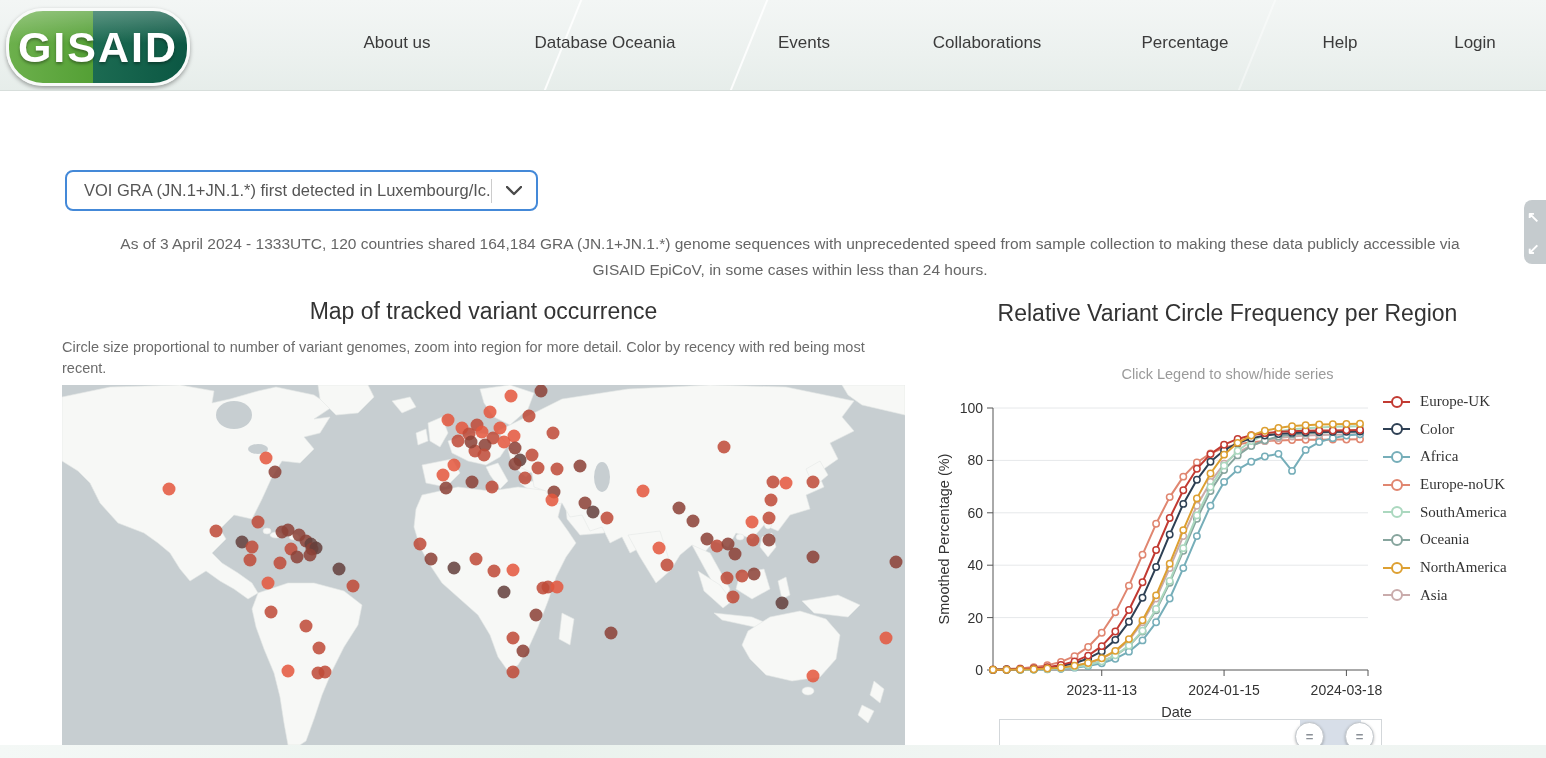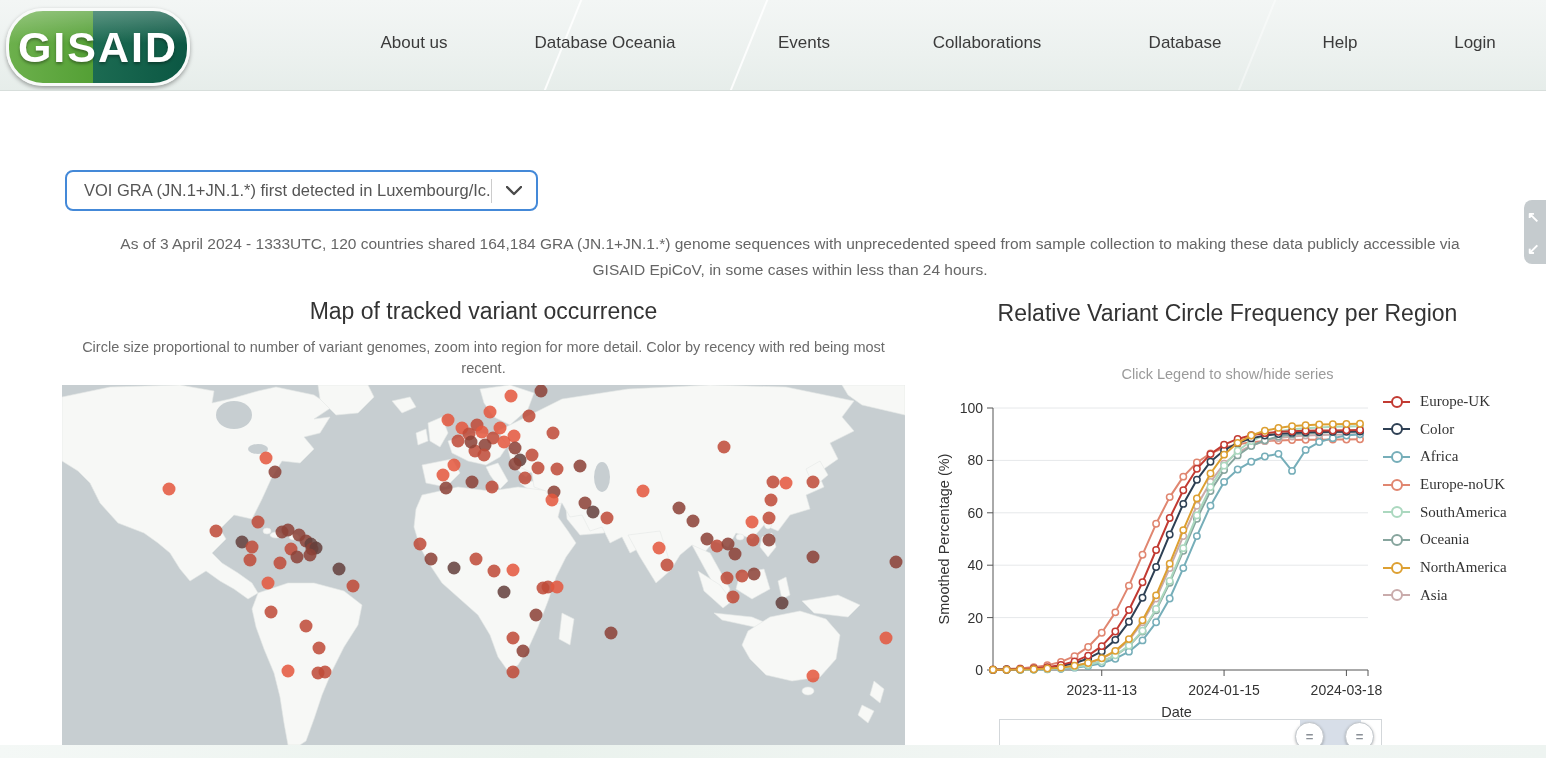--- a/index.html
+++ b/index.html
@@ -10,21 +10,21 @@
     background:linear-gradient(180deg,#f3f6f5 0%,#ecf1ef 60%,#e6edea 100%);
     border-bottom:1px solid #d7dedb;overflow:hidden;}
   .streak{position:absolute;top:-20px;width:2px;height:160px;background:rgba(255,255,255,.85);transform:rotate(22deg);}
   .logo{position:absolute;left:6px;top:8px;width:178px;height:72px;border-radius:37px;
     background-image:linear-gradient(180deg,rgba(255,255,255,.28),rgba(255,255,255,0) 45%),
       linear-gradient(90deg,#6cb04c 0%,#54a035 47%,#1c6b52 47%,#0b5743 100%);
     border:3px solid #f8faf9;box-shadow:0 2px 4px rgba(0,0,0,.35);
     display:flex;align-items:center;justify-content:center;cursor:pointer;}
   .logo span{color:#fff;font-size:43px;font-weight:800;letter-spacing:2px;text-shadow:0 2px 3px rgba(0,0,0,.35);}
   .nav-item{position:absolute;top:33px;transform:translateX(-50%);font-size:17px;color:#3b3b3b;cursor:pointer;white-space:nowrap;}
-  .nav-item:nth-child(1){left:414px}.nav-item:nth-child(2){left:605px}.nav-item:nth-child(3){left:804px}
+  .nav-item:nth-child(1){left:397px}.nav-item:nth-child(2){left:605px}.nav-item:nth-child(3){left:804px}
   .nav-item:nth-child(4){left:987px}.nav-item:nth-child(5){left:1185px}.nav-item:nth-child(6){left:1340px}
   .nav-item:nth-child(7){left:1475px}
 
   
   .banner{position:absolute;left:5px;right:0;top:118px;height:40px;background:#3e7c6d;display:flex;align-items:center;}
   .banner-title{color:#fff;font-size:21px;font-weight:500;margin-left:47px;letter-spacing:.2px;}
 
   
   .variant-select{position:absolute;left:65px;top:170px;width:473px;height:41px;background:#fff;
     border:2px solid #4489d8;border-radius:8px;display:flex;align-items:center;cursor:pointer;box-sizing:border-box;}
@@ -36,21 +36,21 @@
   .expand-widget{position:absolute;right:-8px;top:200px;width:30px;height:64px;background:#c5cbce;
     border-radius:8px;display:flex;flex-direction:column;align-items:flex-start;justify-content:space-around;
     padding-left:3px;box-sizing:border-box;cursor:pointer;}
   .expand-widget .aro{color:#fff;font-size:15px;font-weight:700;line-height:1;}
 
   
   .summary{position:absolute;left:110px;top:231px;width:1360px;text-align:center;font-size:15.5px;color:#666;line-height:1.65;}
 
   
   .map-col-title{position:absolute;left:62px;top:298px;width:843px;text-align:center;font-size:23px;color:#333;}
-  .map-col-sub{position:absolute;left:62px;top:337px;width:843px;text-align:center;font-size:14.5px;color:#6b6b6b;line-height:1.45;}
+  .map-col-sub{position:absolute;left:62px;top:337px;width:843px;font-size:14.5px;color:#6b6b6b;line-height:1.45;}
   .chart-col-title{position:absolute;left:940px;top:298px;width:575px;text-align:center;font-size:23px;color:#333;line-height:1.33;}
   .chart-col-sub{position:absolute;left:940px;top:366px;width:575px;text-align:center;font-size:14.5px;color:#9a9a9a;}
 
   
   .map-box{position:absolute;left:62px;top:385px;width:843px;height:360px;background:#c7ced1;overflow:hidden;cursor:grab;}
   .map-box svg{position:absolute;left:0;top:0;}
   .map-dot{position:absolute;width:13px;height:13px;border-radius:50%;opacity:.86;transform:translate(-50%,-50%);cursor:pointer;}
 
   
   .chart-svg{position:absolute;left:935px;top:390px;}
@@ -85,21 +85,21 @@
     <div class="streak" style="left:742px"></div>
     <div class="streak" style="left:1250px;opacity:.5"></div>
     <div class="logo">
       <span>GISAID</span>
     </div>
     <div>
         <div class="nav-item">About us</div>
         <div class="nav-item">Database Oceania</div>
         <div class="nav-item">Events</div>
         <div class="nav-item">Collaborations</div>
-        <div class="nav-item">Database</div>
+        <div class="nav-item">Percentage</div>
         <div class="nav-item">Help</div>
         <div class="nav-item">Login</div>
       </div>
   </div>
 
 
   <div class="variant-select">
     <div class="val">VOI GRA (JN.1+JN.1.*) first detected in Luxembourg/Ic...</div>
     <div class="sep"></div>
     <div class="chev">

